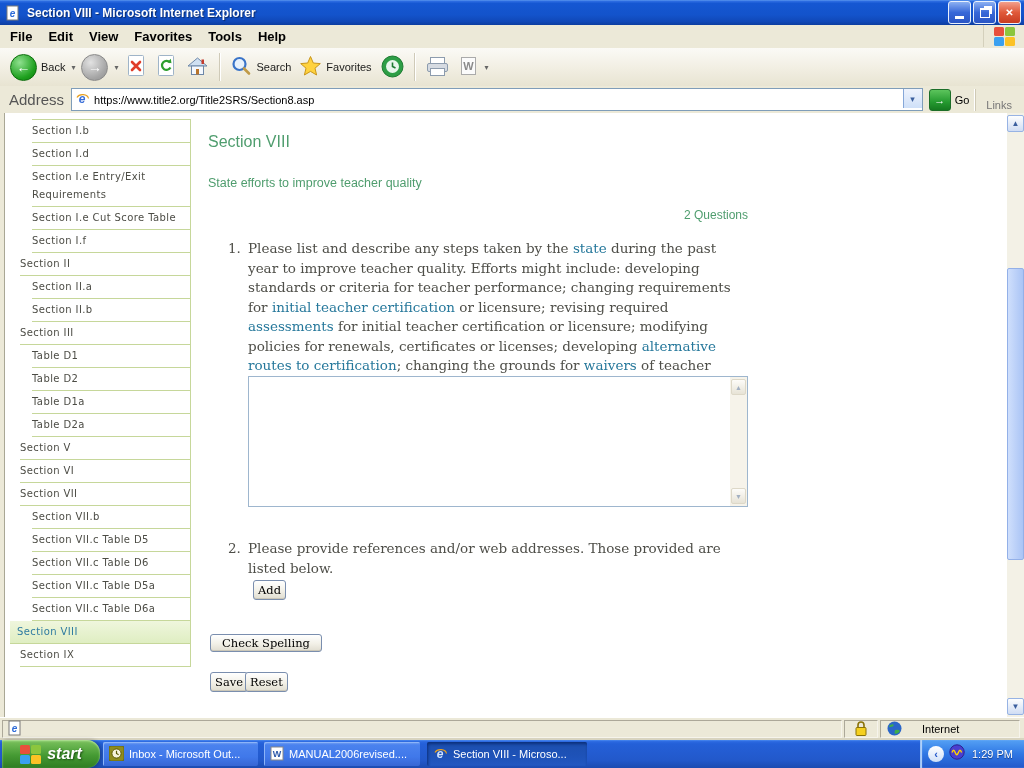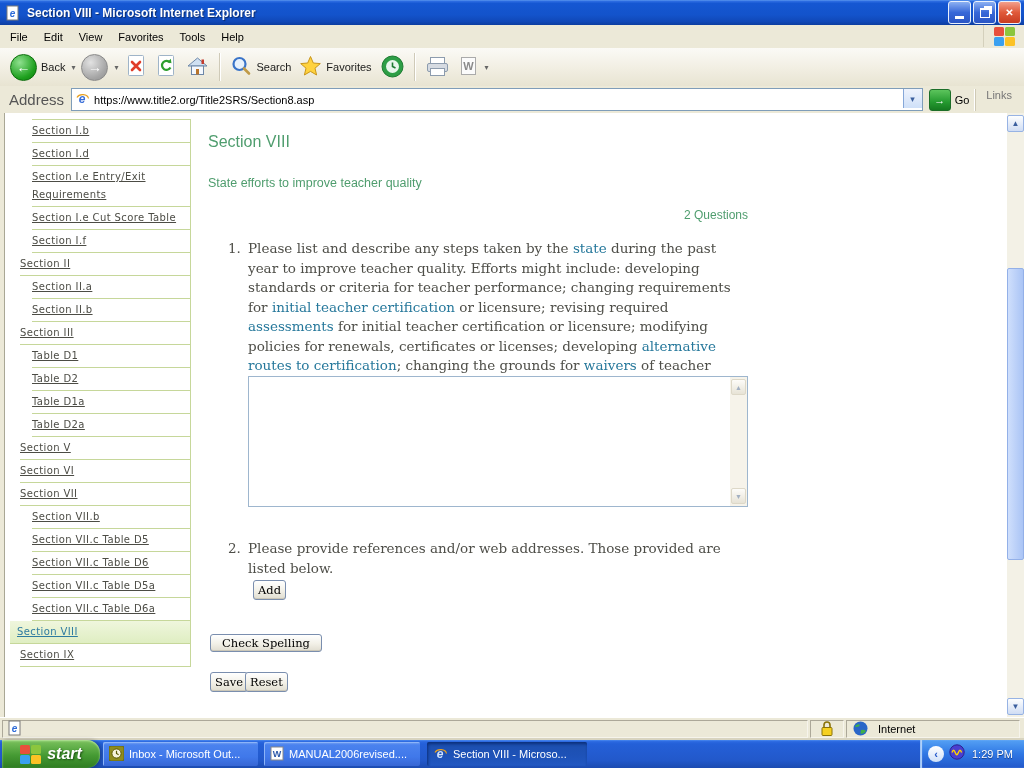--- a/index.html
+++ b/index.html
@@ -16,21 +16,21 @@
   .wbtn{width:21px;height:21px;margin-left:2px;border-radius:3px;border:1px solid #e8f0fc;
     display:flex;align-items:center;justify-content:center;color:#fff;font-size:10px;font-weight:bold;cursor:pointer;}
   .wbtn.minmax{background:linear-gradient(180deg,#8cb0f2 0%,#3868d8 50%,#2a55c4 100%);}
   .wbtn.close{background:linear-gradient(180deg,#f3a08c 0%,#e05a3a 50%,#c83c20 100%);}
   .minbar{display:block;width:9px;height:3px;background:#fff;margin-top:10px;}
   .restorebox{display:block;width:8px;height:7px;border:1px solid #fff;border-top-width:2px;box-shadow:3px -3px 0 -1px #fff;}
 
   
   .menubar{position:absolute;top:25px;left:0;right:0;height:23px;background:#ece9d8;
     border-bottom:1px solid #d4d0bc;display:flex;align-items:center;padding-left:2px;}
-  .menu-item{font-size:11px;color:#000;padding:4px 8px;cursor:default;}
+  .menu-item{font-size:13px;color:#000;padding:4px 8px;cursor:default;font-weight:bold;}
   .throbber{position:absolute;right:0;top:0;width:40px;height:22px;border-left:1px solid #d4d0bc;
     display:flex;align-items:center;justify-content:center;background:#ece9d8;}
   .flag{display:grid;grid-template-columns:10px 10px;grid-template-rows:9px 9px;gap:1px;}
   .flag i{border-radius:1.5px;}
   .flag .r{background:#e8503c;}.flag .g{background:#8cc63e;}
   .flag .b{background:#3aa0f0;}.flag .y{background:#fcc225;}
 
   
   .toolbar{position:absolute;top:48px;left:0;right:0;height:38px;
     background:linear-gradient(180deg,#fbfaf6 0%,#f1eee2 55%,#e8e4d2 100%);
@@ -49,40 +49,40 @@
   .addr-label{font-size:15px;color:#555;padding:0 7px;}
   .addr-input{flex:1;height:21px;background:#fff;border:1px solid #7f9db9;display:flex;
     align-items:center;padding-left:3px;font-size:11px;color:#000;cursor:text;position:relative;}
   .addr-input .url{margin-left:4px;white-space:nowrap;}
   .addr-drop{position:absolute;right:0;top:0;width:18px;height:19px;
     background:linear-gradient(180deg,#eef3fd,#cfe0f8);border-left:1px solid #86a7d8;
     color:#3b5f9e;font-size:9px;display:flex;align-items:center;justify-content:center;cursor:pointer;}
   .go-btn{display:flex;align-items:center;gap:4px;margin:0 6px;font-size:11px;color:#000;cursor:pointer;}
   .go-ic{width:20px;height:20px;border-radius:3px;border:1px solid #1c6e28;color:#fff;font-weight:bold;
     background:linear-gradient(180deg,#5cc45c,#259a30 60%,#157a20);display:flex;align-items:center;justify-content:center;}
-  .links-zone{display:flex;align-items:flex-start;border-left:1px solid #cfcab5;box-shadow:-1px 0 0 #fff;
+  .links-zone{display:flex;align-items:flex-end;border-left:1px solid #cfcab5;box-shadow:-1px 0 0 #fff;
     padding:0 10px;height:22px;font-size:11px;color:#777;cursor:pointer;}
 
   
   .content{position:absolute;top:113px;left:0;right:0;height:604px;background:#fff;}
   .frame-left{position:absolute;left:0;top:0;width:4px;height:604px;background:#ece9d8;border-right:1px solid #a9a795;}
   .vscroll{position:absolute;right:0;top:0;width:17px;height:604px;background:#f3f1e6;}
   .vs-btn{position:absolute;left:0;width:17px;height:17px;border-radius:2px;
     background:linear-gradient(180deg,#fdfefe,#d0ddf4);border:1px solid #97b3e4;box-sizing:border-box;
     color:#3b5f9e;font-size:8px;display:flex;align-items:center;justify-content:center;cursor:pointer;}
   .vs-btn.up{top:2px;}
   .vs-btn.down{top:585px;}
   .vs-thumb{position:absolute;left:0;top:155px;width:17px;height:292px;border-radius:2px;box-sizing:border-box;
     border:1px solid #93b0e8;background:linear-gradient(90deg,#cfdffc,#aac4f5);cursor:grab;}
 
   
   .sidebar{position:absolute;left:10px;top:6px;width:180px;border-right:1px solid #c6d79a;}
   .cutline{height:0;margin-left:22px;border-bottom:1px solid #c6d79a;}
   .side-row{box-sizing:border-box;line-height:18px;padding:2px 0 2px;border-bottom:1px solid #c6d79a;
-    font-family:"DejaVu Sans",sans-serif;font-size:10px;letter-spacing:.4px;color:#4c4c45;cursor:pointer;text-decoration:underline;}
+    font-family:"DejaVu Sans",sans-serif;font-size:10px;letter-spacing:.4px;color:#4c4c45;cursor:pointer;}
   .side-row.lvl0{margin-left:10px;}
   .side-row.lvl1{margin-left:22px;}
   .side-row.sel{margin-left:0;padding-left:7px;color:#2e7ba0;
     background:linear-gradient(180deg,#eff6dd,#dfeec2);}
 
   
   .main{position:absolute;left:208px;top:0;width:540px;height:604px;}
   .page-title{position:absolute;top:20px;left:0;font-size:16px;color:#4f9d6e;}
   .page-subtitle{position:absolute;top:63px;left:0;font-size:12.5px;color:#4f9d6e;}
   .qcount{position:absolute;top:95px;left:0;width:540px;text-align:right;font-size:12px;color:#4f9d6e;}
@@ -110,21 +110,21 @@
   .btn-reset{left:37px;top:559px;}
 
   
   .statusbar{position:absolute;top:717px;left:0;right:0;height:23px;background:#ece9d8;
     border-top:1px solid #fff;box-shadow:0 -2px 0 #d8d4c0 inset;display:flex;align-items:center;
     font-size:11px;color:#000;padding:0 2px;box-sizing:border-box;}
   .sb-panel{height:18px;display:flex;align-items:center;border:1px solid;
     border-color:#aca899 #f6f4ec #f6f4ec #aca899;margin-right:2px;box-sizing:border-box;}
   .sb-main{flex:1;padding-left:4px;gap:4px;}
   .sb-lock{width:34px;justify-content:center;}
-  .sb-zone{width:174px;padding-left:6px;gap:10px;}
+  .sb-zone{width:140px;padding-left:6px;gap:20px;}
 
   
   .taskbar{position:absolute;top:740px;left:0;right:0;height:28px;
     background:linear-gradient(180deg,#4a8af0 0%,#2b68e0 6%,#2460d8 14%,#2258ca 74%,#1c4bb0 100%);}
   .start{position:absolute;left:2px;top:0;width:98px;height:28px;border-radius:0 13px 13px 0;
     display:flex;align-items:center;justify-content:center;gap:6px;cursor:pointer;
     background:linear-gradient(180deg,#7bc25e 0%,#459a33 55%,#2f7d22 100%);
     box-shadow:inset 0 1px 2px #b8e49c, 2px 0 4px rgba(0,0,0,.3);}
   .start .label{color:#fff;font-size:16px;font-weight:bold;font-style:italic;text-shadow:1px 1px 2px #1c4f12;}
   .task{position:absolute;top:2px;height:24px;border-radius:2px;display:flex;align-items:center;gap:5px;

